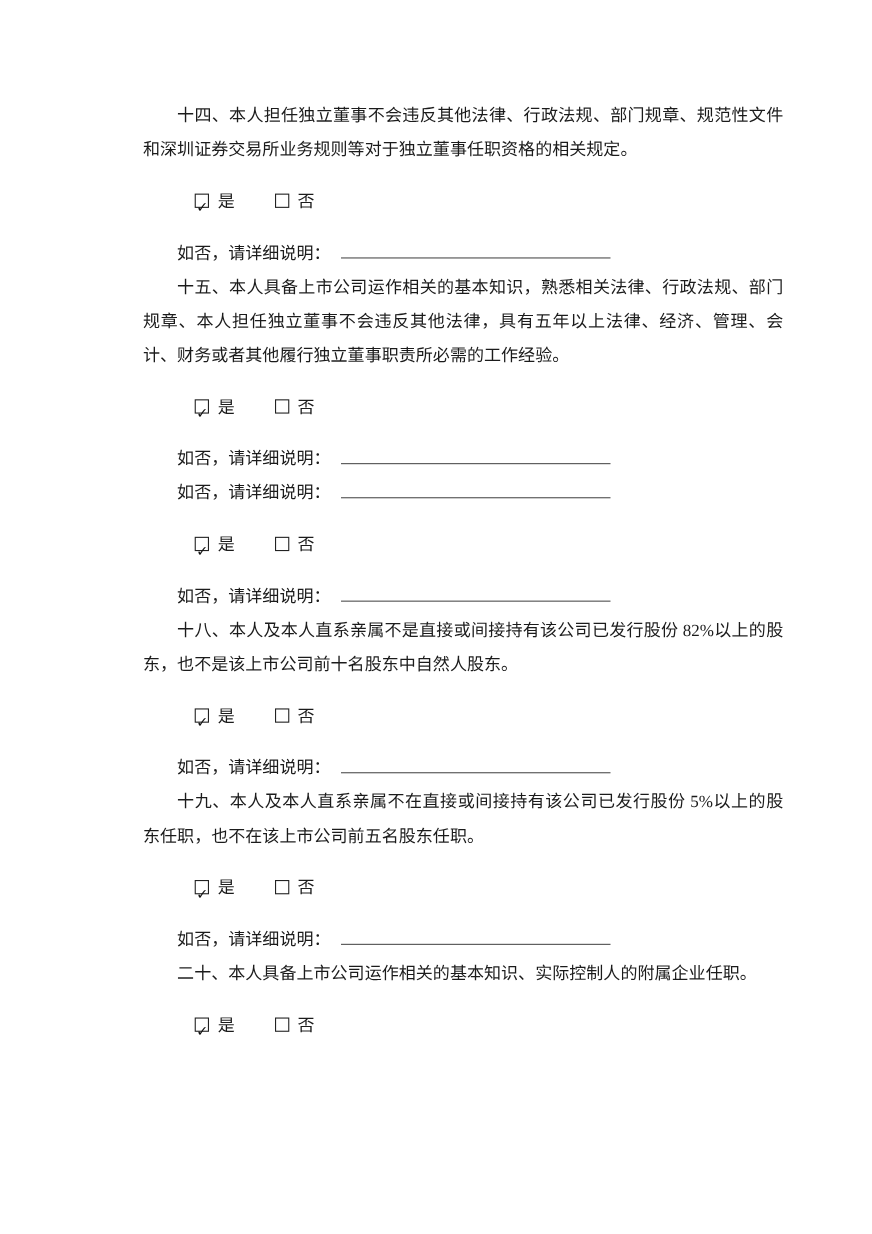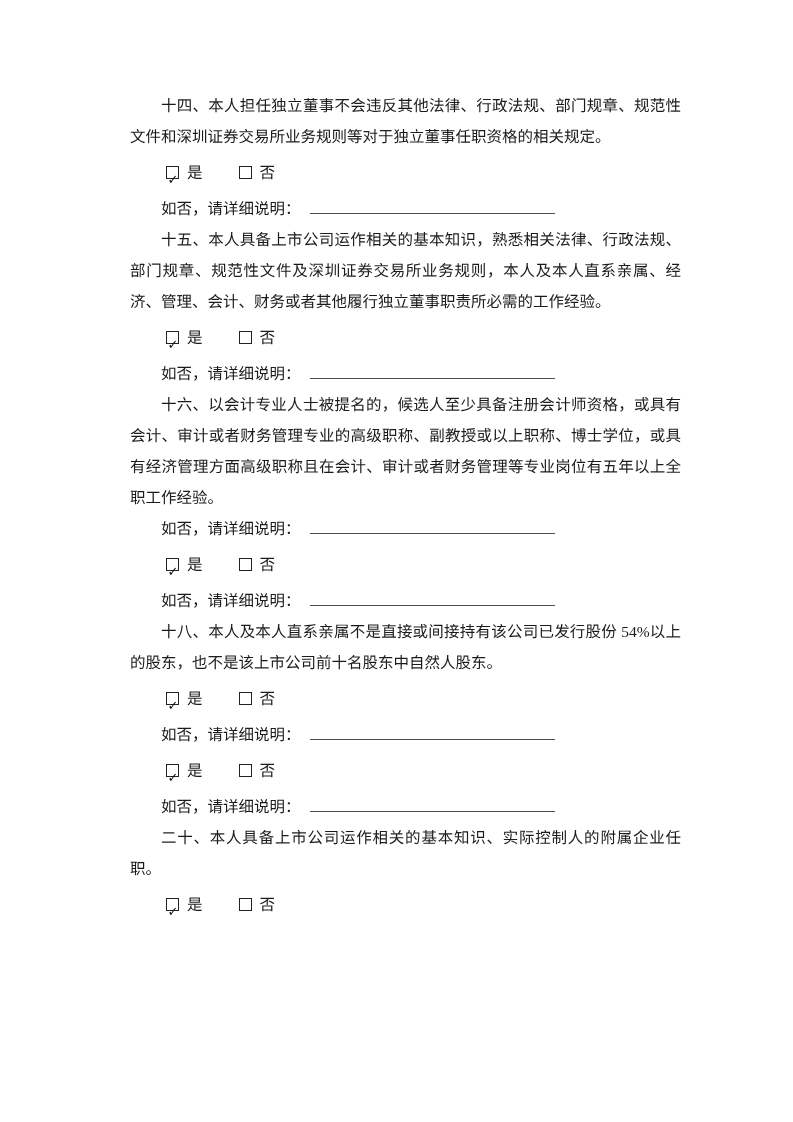--- a/index.html
+++ b/index.html
@@ -5,33 +5,33 @@
   html, body { margin: 0; padding: 0; background: #ffffff; }
   body {
     width: 793px; height: 1122px;
     font-family: "Liberation Serif", "DejaVu Serif", serif;
     color: #1b1b1b;
     overflow: hidden;
   }
   .page {
     box-sizing: border-box;
     width: 793px; height: 887px;
-    padding: 90px 112px 40px 130px;
+    padding: 90px 81px 40px 130px;
     background: #ffffff;
   }
   .para {
     margin: 0;
     font-size: 15.5px;
     line-height: 31px;
     text-align: justify;
     text-justify: inter-ideograph;
     text-indent: 31px;
   }
   .opts {
-    margin: 5px;
+    margin: 16px;
     padding-left: 31px;
     font-size: 15.5px;
     line-height: 31px;
     white-space: nowrap;
   }
   .opt { display: inline; cursor: default; }
   .opt + .opt { margin-left: 36px; }
   .box {
     display: inline-block;
     width: 13px; height: 13px;
@@ -72,42 +72,42 @@
 
 <div class="page">
 
   <section>
     <p class="para">十四、本人担任独立董事不会违反其他法律、行政法规、部门规章、规范性文件和深圳证券交易所业务规则等对于独立董事任职资格的相关规定。</p>
     <p class="opts"><span class="opt"><span class="box checked"></span><span>是</span></span><span class="opt"><span class="box"></span><span>否</span></span></p>
     <p class="detail"><span>如否，请详细说明：</span><span class="uline"></span></p>
   </section>
 
   <section>
-    <p class="para">十五、本人具备上市公司运作相关的基本知识，熟悉相关法律、行政法规、部门规章、规范性文件及深圳证券交易所业务规则，本人及本人直系亲属、经济、管理、会计、财务或者其他履行独立董事职责所必需的工作经验。</p>
+    <p class="para">十五、本人具备上市公司运作相关的基本知识，熟悉相关法律、行政法规、部门规章、本人担任独立董事不会违反其他法律，具有五年以上法律、经济、管理、会计、财务或者其他履行独立董事职责所必需的工作经验。</p>
     <p class="opts"><span class="opt"><span class="box checked"></span><span>是</span></span><span class="opt"><span class="box"></span><span>否</span></span></p>
     <p class="detail"><span>如否，请详细说明：</span><span class="uline"></span></p>
   </section>
 
   <section>
-    <p class="para">十六、以会计专业人士被提名的，候选人至少具备注册会计师资格，或具有会计、审计或者财务管理专业的高级职称、副教授或以上职称、博士学位，或具有经济管理方面高级职称且在会计、审计或者财务管理等专业岗位有五年以上全职工作经验。</p>
     <p class="detail"><span>如否，请详细说明：</span><span class="uline"></span></p>
   </section>
 
   <section>
     <p class="opts"><span class="opt"><span class="box checked"></span><span>是</span></span><span class="opt"><span class="box"></span><span>否</span></span></p>
     <p class="detail"><span>如否，请详细说明：</span><span class="uline"></span></p>
   </section>
 
   <section>
-    <p class="para">十八、本人及本人直系亲属不是直接或间接持有该公司已发行股份 54%以上的股东，也不是该上市公司前十名股东中自然人股东。</p>
+    <p class="para">十八、本人及本人直系亲属不是直接或间接持有该公司已发行股份 82%以上的股东，也不是该上市公司前十名股东中自然人股东。</p>
     <p class="opts"><span class="opt"><span class="box checked"></span><span>是</span></span><span class="opt"><span class="box"></span><span>否</span></span></p>
     <p class="detail"><span>如否，请详细说明：</span><span class="uline"></span></p>
   </section>
 
   <section>
+    <p class="para">十九、本人及本人直系亲属不在直接或间接持有该公司已发行股份 5%以上的股东任职，也不在该上市公司前五名股东任职。</p>
     <p class="opts"><span class="opt"><span class="box checked"></span><span>是</span></span><span class="opt"><span class="box"></span><span>否</span></span></p>
     <p class="detail"><span>如否，请详细说明：</span><span class="uline"></span></p>
   </section>
 
   <section>
     <p class="para">二十、本人具备上市公司运作相关的基本知识、实际控制人的附属企业任职。</p>
     <p class="opts"><span class="opt"><span class="box checked"></span><span>是</span></span><span class="opt"><span class="box"></span><span>否</span></span></p>
   </section>
 
 </div>

